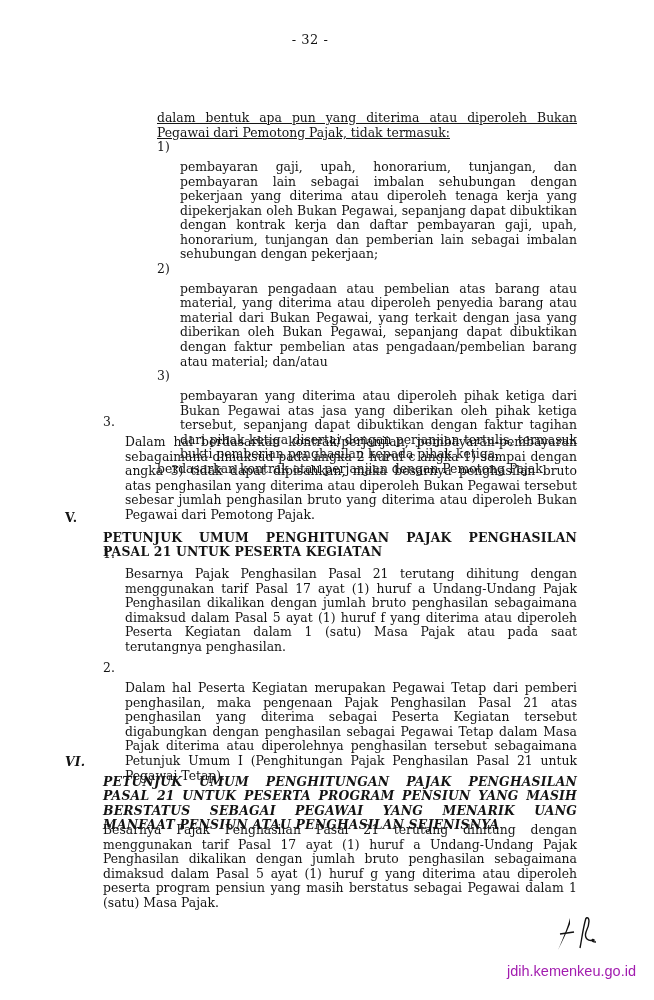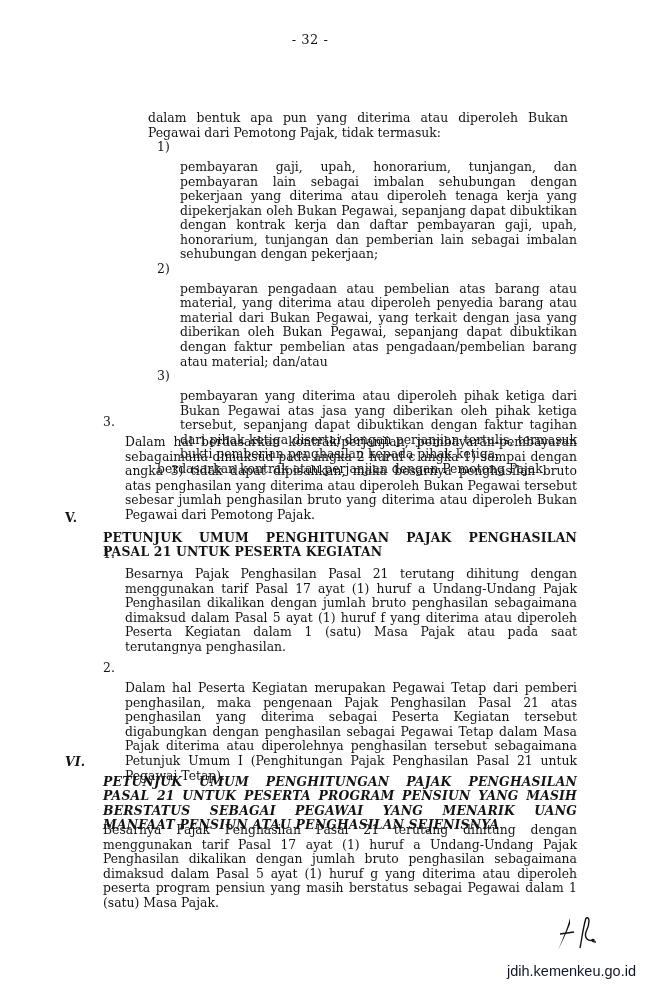--- a/index.html
+++ b/index.html
@@ -17,21 +17,21 @@
   .heading .txt { text-align: justify; }
   .sig { position: absolute; left: 550px; top: 912px; width: 60px; height: 46px; }
   .footer-link { position: absolute; left: 507px; top: 963px; font-family: "Liberation Sans", sans-serif;
                  font-size: 14.5px; text-decoration: none; }
 </style>
 </head>
 <body>
 
 <div class="page-num">- 32 -</div>
 
-<div class="block" style="left:148px; top:111px; width:420px;">
+<div class="block" style="left:157px; top:111px; width:420px;text-decoration:underline;">
   <p>dalam bentuk apa pun yang diterima atau diperoleh Bukan Pegawai dari  Pemotong Pajak, tidak termasuk:</p>
 </div>
 
 <div class="block" style="left:157px; top:140px; width:420px;">
   <div class="row">
     <span class="marker" style="width:23px">1)</span>
     <span class="txt">pembayaran gaji, upah, honorarium, tunjangan, dan pembayaran lain sebagai imbalan sehubungan dengan pekerjaan yang diterima atau diperoleh tenaga kerja yang dipekerjakan oleh Bukan Pegawai, sepanjang dapat dibuktikan dengan kontrak kerja dan daftar pembayaran gaji, upah, honorarium, tunjangan dan pemberian lain sebagai imbalan sehubungan dengan pekerjaan;</span>
   </div>
   <div class="row">
     <span class="marker" style="width:23px">2)</span>
@@ -79,13 +79,13 @@
 <div class="block" style="left:103px; top:823px; width:474px;">
   <p>Besarnya Pajak Penghasilan Pasal 21 terutang dihitung dengan menggunakan tarif Pasal 17 ayat (1) huruf a Undang-Undang Pajak Penghasilan dikalikan dengan jumlah bruto penghasilan sebagaimana dimaksud dalam Pasal 5 ayat (1) huruf g yang diterima atau diperoleh peserta program pensiun yang masih berstatus sebagai Pegawai dalam 1 (satu) Masa Pajak.</p>
 </div>
 
 <svg class="sig" viewBox="0 0 60 46">
   <path d="M20 6 C18 14, 14 24, 8 38 C12 30, 16 22, 20 12 Z" fill="#111"></path>
   <path d="M10 22 L24 20" stroke="#111" stroke-width="1.6" fill="none"></path>
   <path d="M36 6 C33 16, 32 26, 30 36 M36 6 C40 4, 40 12, 36 20 C34 26, 38 30, 44 28 C42 26, 40 30, 46 30" stroke="#111" stroke-width="1.4" fill="none"></path>
 </svg>
 
-<a class="footer-link" href="#" style="color: #0f172a;">jdih.kemenkeu.go.id</a>
+<a class="footer-link" href="#" style="color: #a21caf;">jdih.kemenkeu.go.id</a>
 
 </body></html>

